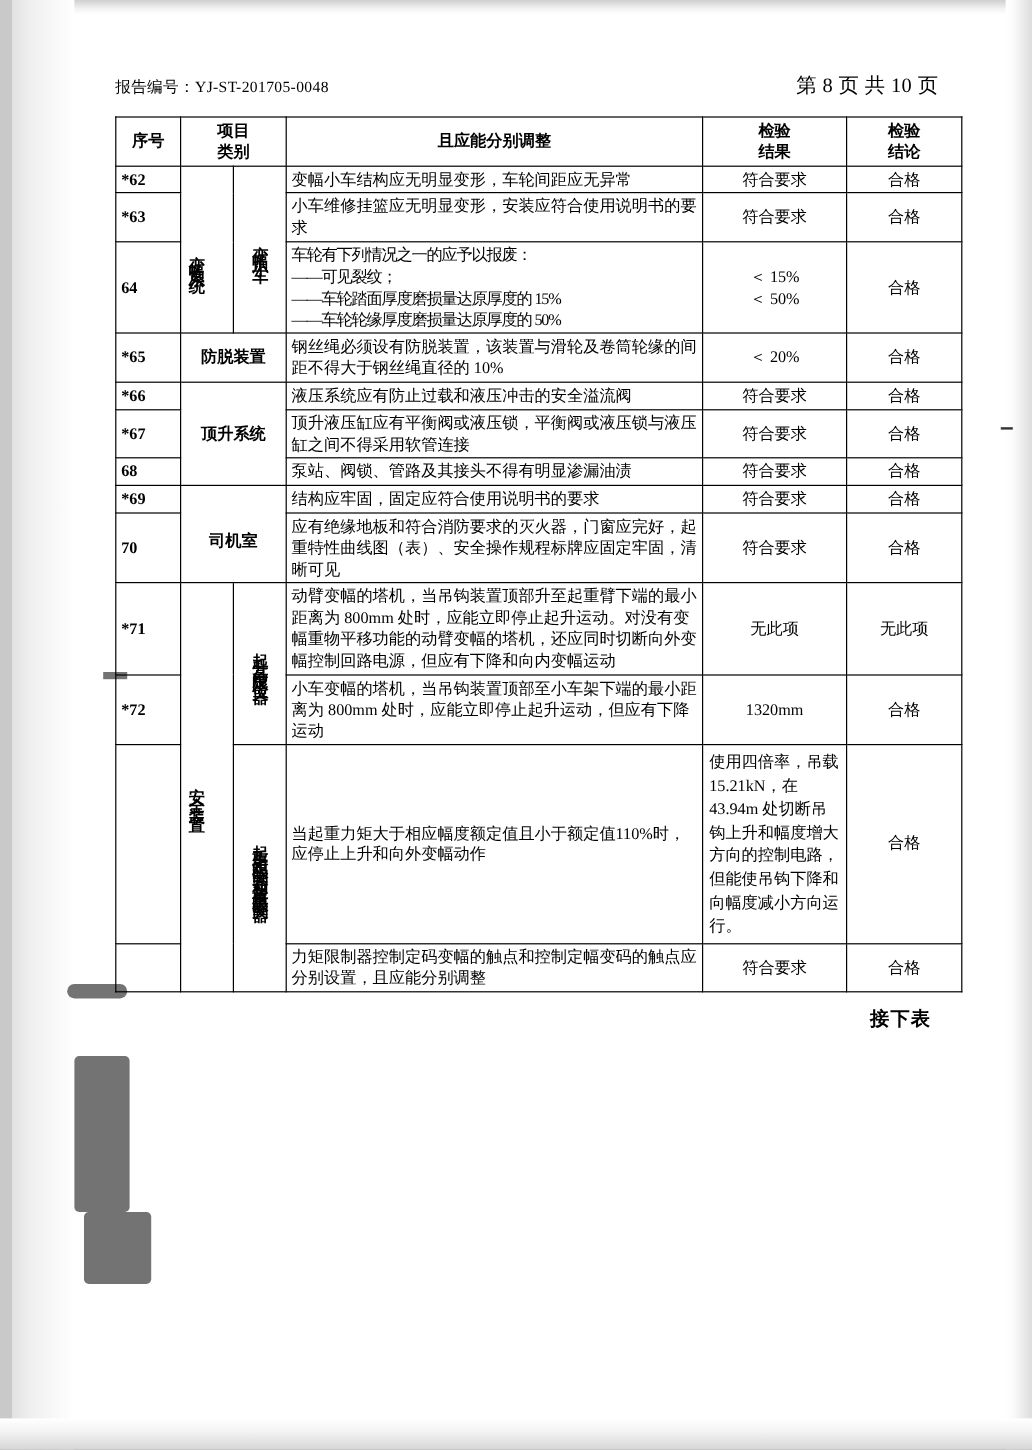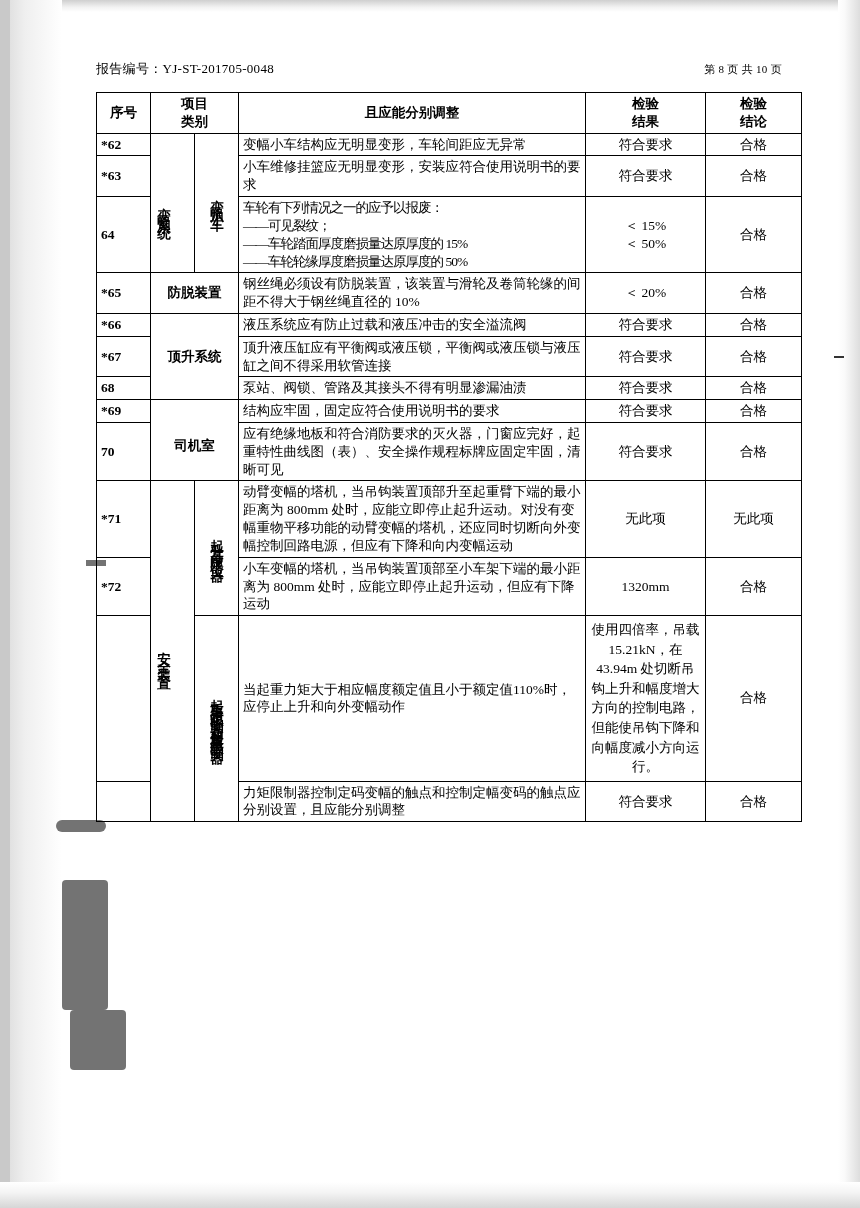--- a/index.html
+++ b/index.html
@@ -66,21 +66,21 @@
     align-items: baseline;
     font-size: 13px;
     letter-spacing: .3px;
     margin-bottom: 14px;
   }
   .hdr .left {
     font-family: "Liberation Serif", serif;
   }
   .hdr .right {
     font-family: "Liberation Serif", serif;
-    font-size: 11px;
+    font-size: 17px;
   }
   .contd-top {
     font-size: 16px;
     font-weight: bold;
     margin: 0 0 6px 4px;
     letter-spacing: 1px;
   }
   table.insp {
     border-collapse: collapse;
     width: 706px;
@@ -132,21 +132,21 @@
     text-align: left;
     padding: 4px 6px;
     font-size: 14px;
   }
   td.result {
     text-align: center;
     width: 118px;
     font-size: 14px;
   }
   td.result.left {
-    text-align: center;
+    text-align: left;
     padding: 4px 5px;
     line-height: 1.45;
   }
   td.concl {
     text-align: center;
     width: 96px;
     font-size: 14px;
   }
   .contd-bottom {
     text-align: right;
@@ -331,14 +331,15 @@
 
         <tr>
           <td class="num"></td>
           <td class="desc">力矩限制器控制定码变幅的触点和控制定幅变码的触点应分别设置，且应能分别调整</td>
           <td class="result">符合要求</td>
           <td class="concl">合格</td>
         </tr>
       </tbody>
     </table>
 
+    <div class="contd-bottom">接下表</div>
   </div>
 </div>
 
 </body></html>

